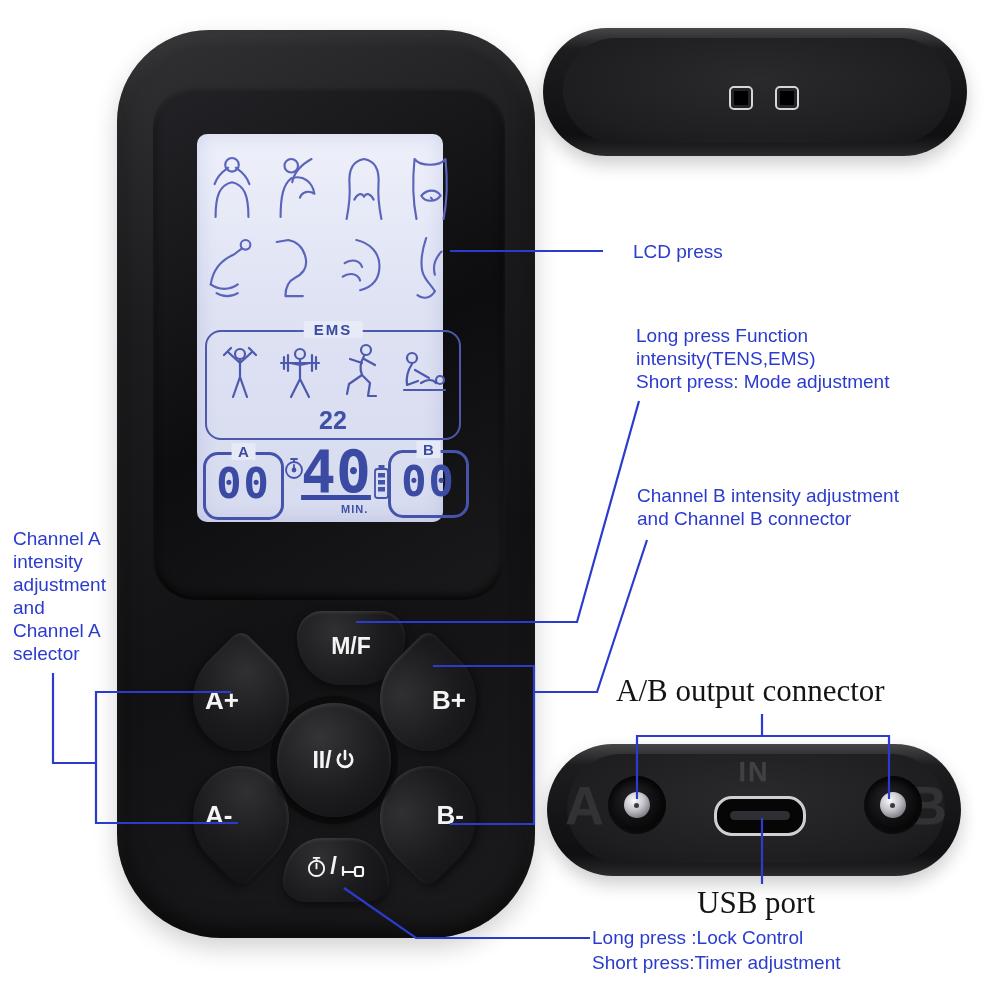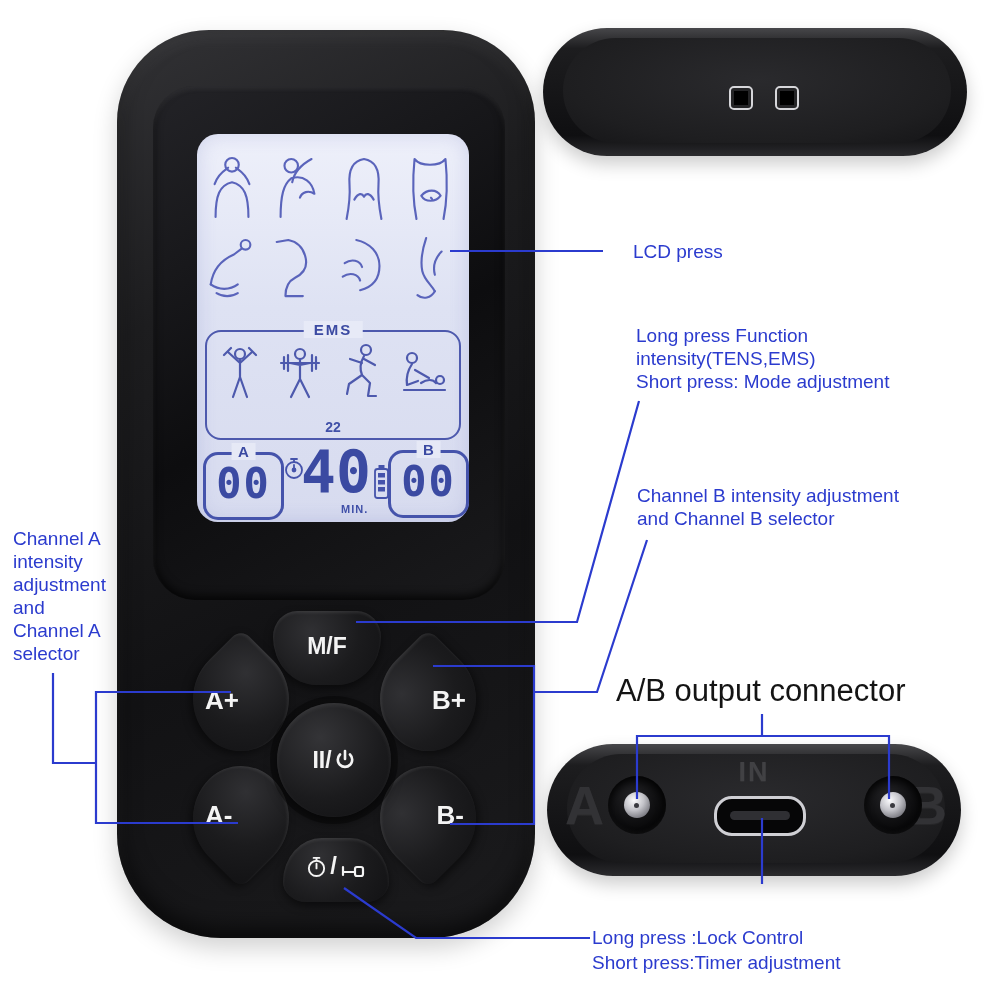--- a/index.html
+++ b/index.html
@@ -8,44 +8,44 @@
   .abs{position:absolute;}
 
   
   .dev{position:absolute;left:117px;top:30px;width:418px;height:908px;
        border-radius:92px 92px 104px 104px;
        background:linear-gradient(155deg,#323235 0%,#1d1d1f 28%,#121214 62%,#1b1b1d 100%);
        box-shadow:inset 0 8px 16px rgba(255,255,255,.07),inset 0 -10px 22px rgba(0,0,0,.65),0 10px 24px rgba(0,0,0,.18);}
   .bezel{position:absolute;left:36px;top:56px;width:352px;height:514px;border-radius:42px;
        background:linear-gradient(150deg,#232327 0%,#0d0d0f 55%,#1a1a1c 100%);
        box-shadow:inset 0 3px 5px rgba(255,255,255,.08),inset 0 -4px 10px rgba(0,0,0,.8);}
-  .lcd{position:absolute;left:44px;top:48px;width:272px;height:388px;border-radius:21px;
+  .lcd{position:absolute;left:44px;top:48px;width:246px;height:388px;border-radius:10px;
        background:linear-gradient(180deg,#eef0fa 0%,#dee2f3 45%,#d7dbef 100%);
        box-shadow:inset 0 0 20px rgba(90,100,180,.20);}
   .bicon{position:absolute;width:58px;height:80px;}
   .bicon svg,.eicon svg{width:100%;height:100%;}
   .ems-box{position:absolute;left:8px;top:196px;width:252px;height:106px;border:2px solid #4d59ad;border-radius:16px;}
   .ems-label{position:absolute;top:-11px;left:50%;transform:translateX(-50%);background:#e7eaf7;
        padding:0 10px;font-size:15px;font-weight:bold;letter-spacing:2px;color:#3b4aa2;}
   .eicon{position:absolute;top:8px;width:50px;height:62px;}
   .ems-num{position:absolute;bottom:3px;left:50%;transform:translateX(-50%);
-       font-size:14px;font-weight:bold;color:#4050a8;}
+       font-size:25px;font-weight:bold;color:#4050a8;}
   .seg-box{position:absolute;width:75px;height:62px;border:3px solid #4553ab;border-radius:15px;}
   .seg-tag{position:absolute;top:-12px;left:50%;transform:translateX(-50%);background:#e6e9f6;
        padding:0 7px;font-size:15px;font-weight:bold;color:#3b4aa2;}
   .seg-val{width:100%;text-align:center;font-family:"DejaVu Sans Mono",monospace;font-weight:bold;
        font-size:42px;line-height:58px;color:#3b4aa2;letter-spacing:2px;}
   .t40{position:absolute;left:102px;top:306px;width:74px;text-align:center;
-       font-family:"DejaVu Sans Mono",monospace;font-weight:bold;font-size:58px;line-height:64px;color:#3b4aa2;}
+       font-family:"DejaVu Sans Mono",monospace;font-weight:bold;font-size:58px;line-height:64px;color:#3b4aa2;text-decoration:underline;}
   .tmin{position:absolute;left:144px;top:369px;font-size:11px;font-weight:bold;color:#4050a8;letter-spacing:1px;}
 
   
   .btnface{background:radial-gradient(circle at 35% 28%,#303033,#1b1b1d 55%,#121214);
        box-shadow:0 4px 8px rgba(0,0,0,.5),inset 0 2px 3px rgba(255,255,255,.09);}
-  .mf{position:absolute;left:156px;top:581px;width:108px;height:74px;
+  .mf{position:absolute;left:180px;top:581px;width:108px;height:74px;
        border-radius:30px 30px 54px 54px/32px 32px 60px 60px;}
   .tmr{position:absolute;left:166px;top:808px;width:106px;height:64px;
        border-radius:50px 50px 30px 30px/56px 56px 26px 26px;}
   .blabel{color:#f4f4f4;font-weight:bold;}
   .mf .blabel{position:absolute;width:100%;text-align:center;top:22px;font-size:23px;}
   .pwrap{position:absolute;width:100px;height:100px;}
   .petal{position:absolute;inset:0;}
   .pA1{border-radius:12% 55% 45% 55%;transform:rotate(45deg);}
   .pB1{border-radius:55% 12% 55% 45%;transform:rotate(-45deg);}
   .pA2{border-radius:45% 55% 12% 55%;transform:rotate(45deg);}
@@ -74,21 +74,21 @@
        box-shadow:inset 0 4px 8px rgba(0,0,0,.9),inset 0 -2px 4px rgba(255,255,255,.05);}
   .pin{position:absolute;inset:16px;border-radius:50%;
        background:radial-gradient(circle at 38% 32%,#fbfbfd,#c3c3c9 42%,#797980 78%,#55555c);}
   .pin:after{content:"";position:absolute;left:10px;top:11px;width:5px;height:5px;border-radius:50%;background:#3a3a40;}
   .usb{position:absolute;left:167px;top:52px;width:86px;height:34px;border:3px solid #cfcfd4;
        border-radius:18px;background:#060607;}
   .usb:after{content:"";position:absolute;left:13px;right:13px;top:12px;height:9px;border-radius:5px;background:#2f2f33;}
 
   
   .blue-label{position:absolute;color:#2b3bce;font-size:19px;line-height:23px;white-space:pre-line;}
-  .big-label{position:absolute;color:#141414;font-size:31px;line-height:36px;}
+  .big-label{position:absolute;color:#141414;font-size:31px;line-height:36px;font-family:Liberation Serif, serif;}
   .lines{position:absolute;left:0;top:0;pointer-events:none;}
   .lcdline{stroke:#2b3bce;stroke-width:2.2;fill:none;}
 </style>
 </head>
 <body>
 
 <div class="stage">
 
   <div class="dev">
     <div class="bezel">
@@ -289,23 +289,24 @@
     <polyline class="lcdline" points="762,736 762,714"></polyline>
     <polyline class="lcdline" points="762,818 762,884"></polyline>
     <polyline class="lcdline" points="344,888 416,938 590,938"></polyline>
   </svg>
 
   <div class="blue-label" style="left:633px;top:240px">LCD press</div>
   <div class="blue-label" style="left:636px;top:324px">Long press Function
 intensity(TENS,EMS)
 Short press: Mode adjustment</div>
   <div class="blue-label" style="left:637px;top:484px">Channel B intensity adjustment
-and Channel B selector</div>
+and Channel B connector</div>
   <div class="blue-label" style="left:13px;top:527px">Channel A
 intensity
 adjustment
 and
 Channel A
 selector</div>
   <div class="big-label" style="left:616px;top:673px">A/B output connector</div>
+  <div class="big-label" style="left:697px;top:885px">USB port</div>
   <div class="blue-label" style="left:592px;top:925px;line-height:25px">Long press :Lock Control
 Short press:Timer adjustment</div>
 </div>
 
 </body></html>

